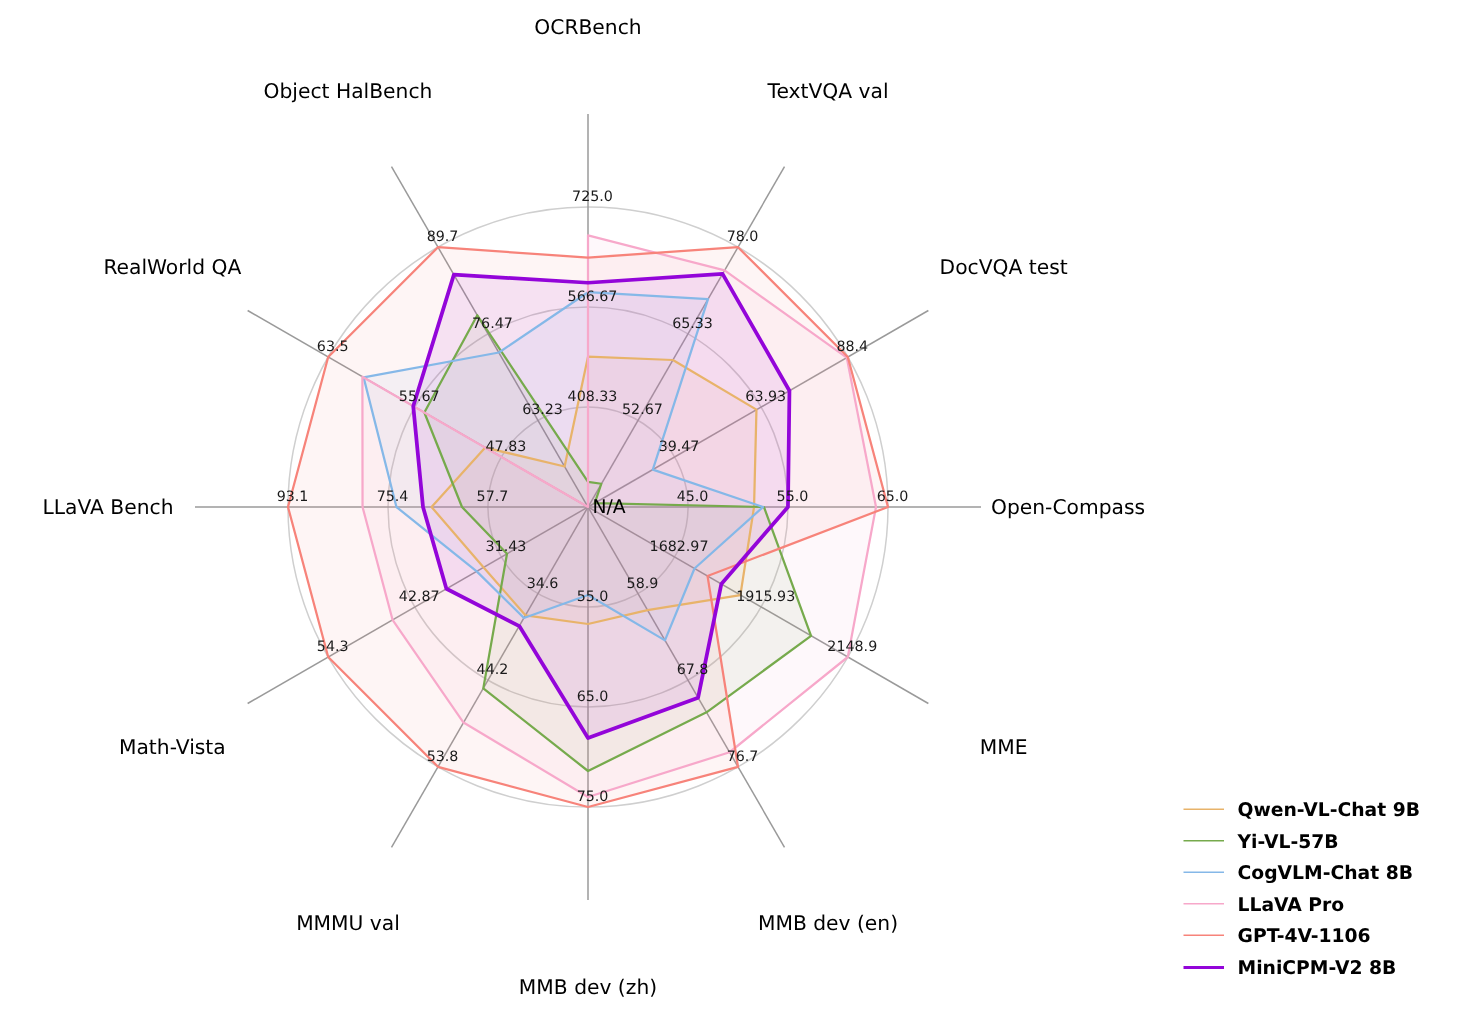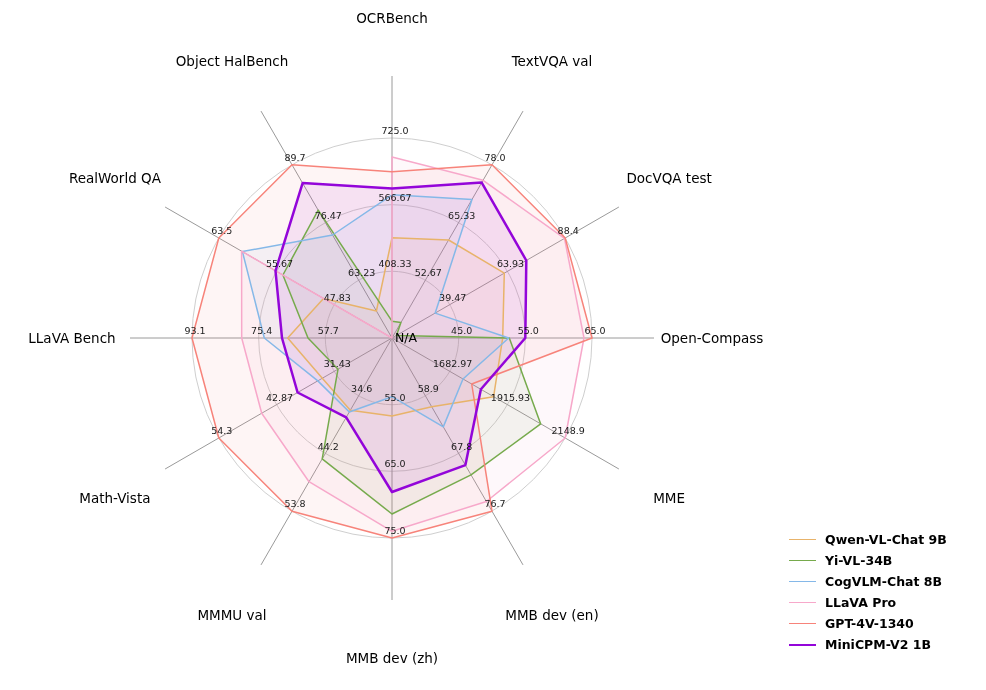--- a/index.html
+++ b/index.html
@@ -102,32 +102,32 @@
       <text x="114.9" y="178.0" dy="0.35em" font-size="13.5" fill="#000" text-anchor="middle">RealWorld QA</text>
       <text x="232.0" y="60.9" dy="0.35em" font-size="13.5" fill="#000" text-anchor="middle">Object HalBench</text>
     </svg>
   <div class="legend" id="legend">
       <div class="legend-item">
         <span class="legend-swatch" style="border-top: 1.5px solid rgb(232, 179, 106);"></span>
         <span class="legend-label">Qwen-VL-Chat 9B</span>
       </div>
       <div class="legend-item">
         <span class="legend-swatch" style="border-top: 1.5px solid rgb(118, 170, 76);"></span>
-        <span class="legend-label">Yi-VL-34B</span>
+        <span class="legend-label">Yi-VL-57B</span>
       </div>
       <div class="legend-item">
         <span class="legend-swatch" style="border-top: 1.5px solid rgb(133, 184, 232);"></span>
         <span class="legend-label">CogVLM-Chat 8B</span>
       </div>
       <div class="legend-item">
         <span class="legend-swatch" style="border-top: 1.5px solid rgb(247, 168, 202);"></span>
         <span class="legend-label">LLaVA Pro</span>
       </div>
       <div class="legend-item">
         <span class="legend-swatch" style="border-top: 1.5px solid rgb(247, 131, 122);"></span>
-        <span class="legend-label">GPT-4V-1340</span>
+        <span class="legend-label">GPT-4V-1106</span>
       </div>
       <div class="legend-item">
         <span class="legend-swatch" style="border-top: 2.5px solid rgb(147, 5, 217);"></span>
-        <span class="legend-label">MiniCPM-V2 1B</span>
+        <span class="legend-label">MiniCPM-V2 8B</span>
       </div>
     </div>
 </div>
 
 </body></html>

